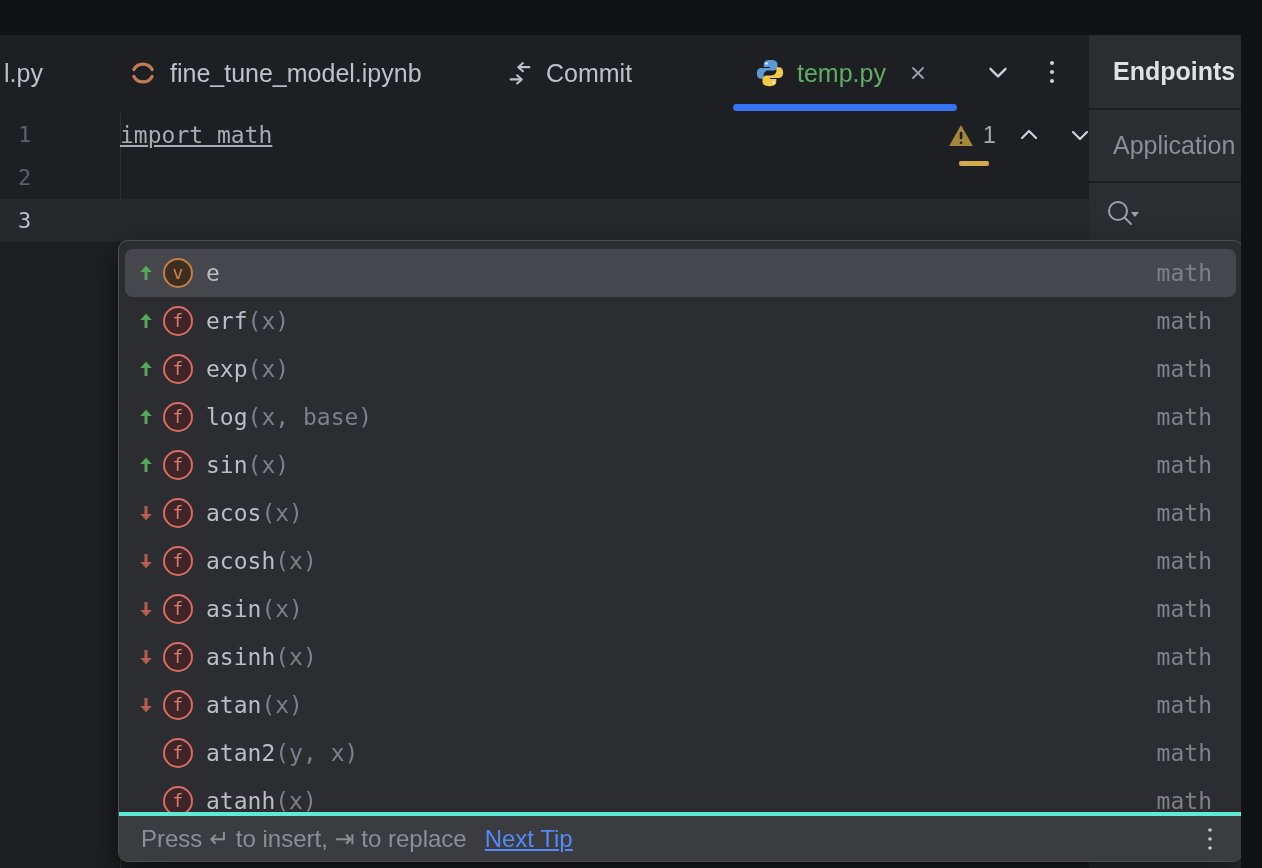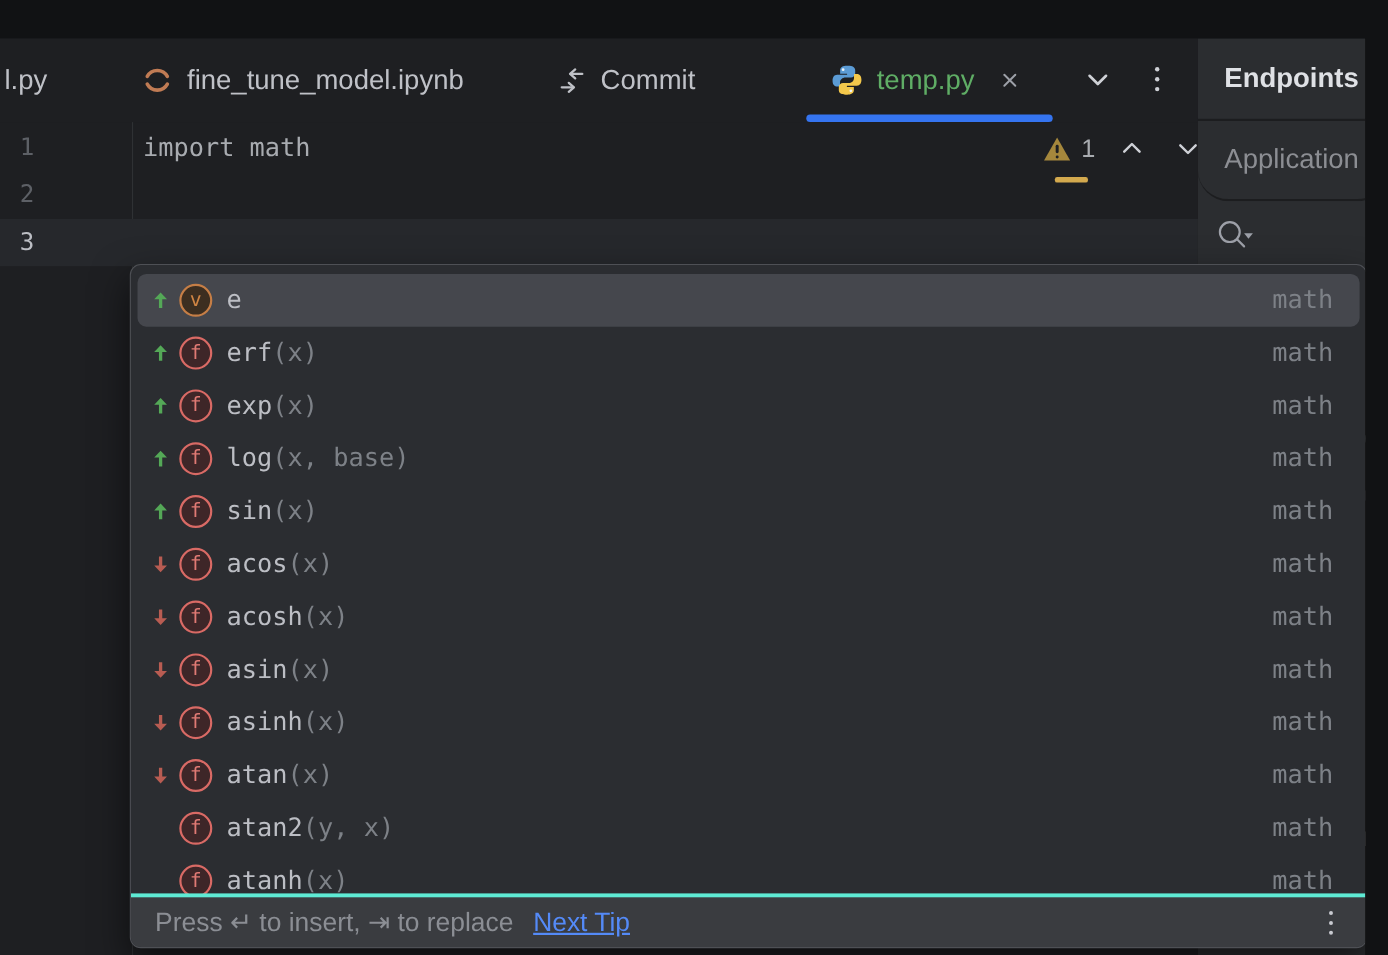--- a/index.html
+++ b/index.html
@@ -18,39 +18,39 @@
   .tab-close{margin-left:10px;display:flex;align-items:center;}
   .tab-underline{position:absolute;left:733px;top:69px;width:224px;height:7px;background:#3574f0;border-radius:4px;}
   .tabbar-chevron{position:absolute;left:983px;top:22px;}
   .tabbar-kebab{position:absolute;left:1040px;top:20px;}
 
   
   .panel{position:absolute;left:1089px;top:0;width:173px;height:868px;background:#2b2d30;}
   .panel-header{height:73px;display:flex;align-items:center;padding-left:24px;
                 color:#dfe1e5;font-size:25px;font-weight:bold;border-bottom:2px solid #1c1d1f;}
   .panel-section{height:71px;display:flex;align-items:center;padding-left:24px;
-                 color:#8c8e93;font-size:25px;border-bottom:2px solid #1c1d1f;border-radius:28px;}
+                 color:#8c8e93;font-size:25px;border-bottom:2px solid #1c1d1f;}
   .panel-search{position:absolute;left:14px;top:160px;}
   .frag{position:absolute;font-size:25px;white-space:nowrap;}
   .frag-1{left:153px;top:228px;color:#c8cad0;}
   .frag-2{left:151px;top:348px;color:#dfe1e5;}
   .frag-3{left:150px;top:402px;color:#85878c;}
   .frag-4{left:149px;top:712px;color:#dfe1e5;}
   .frag-bar{position:absolute;left:158px;top:775px;width:15px;height:7px;background:#6b6e73;border-radius:2px;}
 
   
   .editor{position:absolute;left:0;top:76px;width:1089px;height:792px;background:#1e1f22;}
   .gutter-sep{position:absolute;left:120px;top:0;bottom:0;width:1px;background:#2f3134;}
   .code-line{position:absolute;left:0;width:1089px;height:43px;display:flex;align-items:center;font-size:23px;}
   .line-1{top:2px;}
   .line-2{top:45px;}
   .line-3{top:88px;background:#26282c;}
   .ln{display:inline-block;width:102px;padding-left:18px;color:#5d6066;font-size:22px;flex:none;}
   .line-3 .ln{color:#bcbec4;}
-  .code{padding-left:10px;display:flex;align-items:center;white-space:pre;}
+  .code{display:flex;align-items:center;white-space:pre;text-decoration:underline;}
   .c-plain{color:#a8abb0;}
   .c-typed{color:#bcbec4;}
   .c-ghost{color:#787d85;}
   .c-ghostnum{color:#43939e;}
   .caret{display:inline-block;width:3px;height:34px;background:#b18cf5;margin:0 1px;}
   .tab-badge{margin-left:24px;padding:2px 12px 4px;background:#35373c;border-radius:7px;
              color:#a8abb2;font-size:21px;font-family:"Liberation Sans","DejaVu Sans",sans-serif;}
   .hint-text{margin-left:14px;color:#787d85;font-size:23px;font-family:"Liberation Sans","DejaVu Sans",sans-serif;}
   .warn-widget{position:absolute;left:948px;top:10px;display:flex;align-items:center;gap:9px;}
   .warn-count{color:#a8abb0;font-size:23px;}

